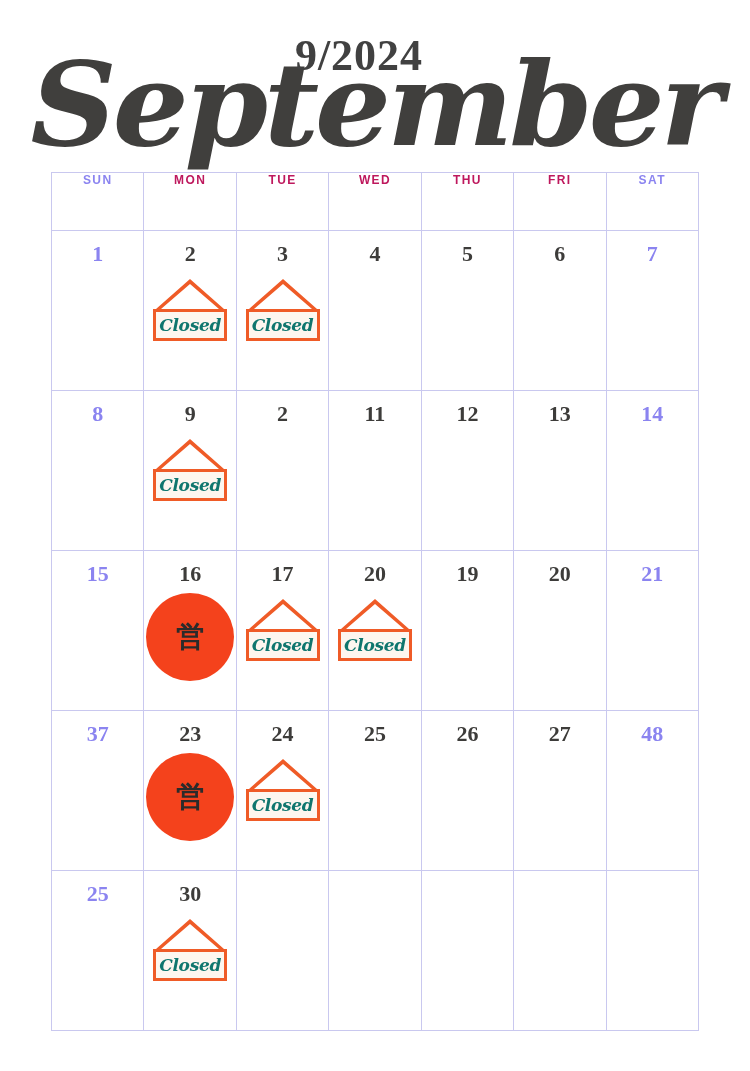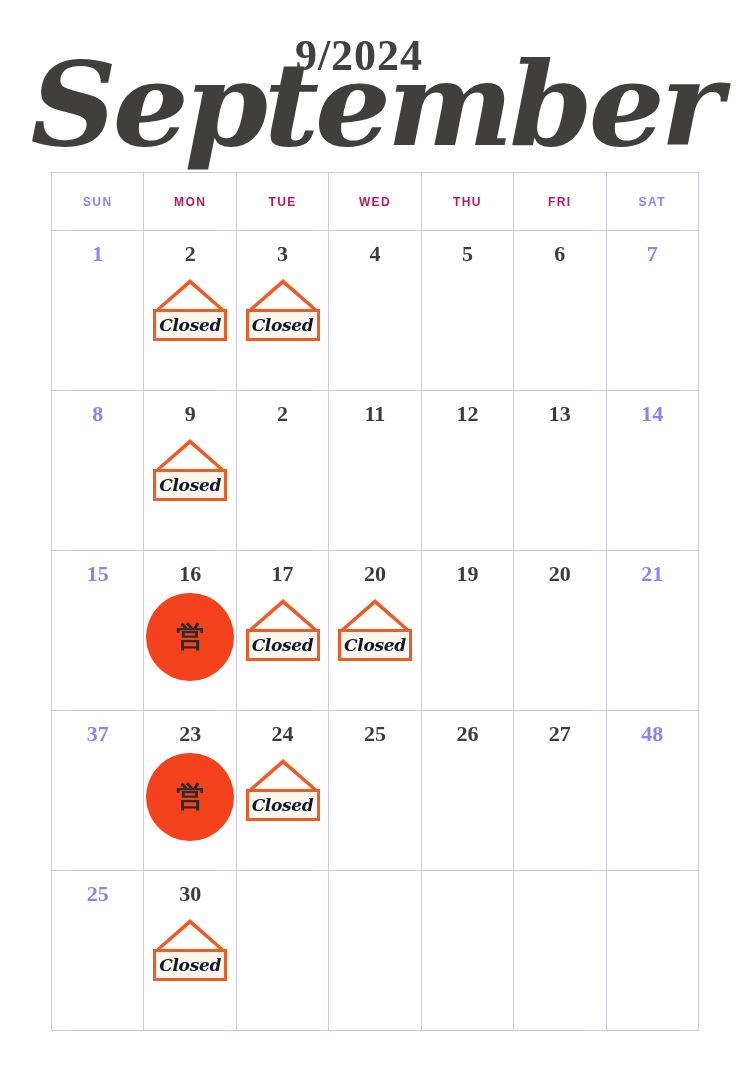--- a/index.html
+++ b/index.html
@@ -68,21 +68,20 @@
   .cell {
     width: 92.57px;
     box-sizing: border-box;
     border-right: 1px solid #c9c8ef;
     border-bottom: 1px solid #c9c8ef;
     position: relative;
   }
   .head-row .cell {
     height: 58px;
     display: flex;
-    align-items: center;
     justify-content: center;
   }
   .dow {
     font-family: "Liberation Sans", sans-serif;
     font-size: 12px;
     letter-spacing: 1.4px;
     color: #be185d;
     font-weight: bold;
   }
   .dow.weekend {
@@ -133,21 +132,21 @@
     display: flex;
     align-items: center;
     justify-content: center;
     box-sizing: border-box;
   }
   .plate-text {
     font-family: "DejaVu Serif", serif;
     font-style: italic;
     font-weight: bold;
     font-size: 17px;
-    color: #0f172a;
+    color: #0f766e;
     letter-spacing: -0.3px;
   }
 
   
   .open-circle {
     width: 88px;
     height: 88px;
     border-radius: 50%;
     background: #f4421c;
     display: flex;

